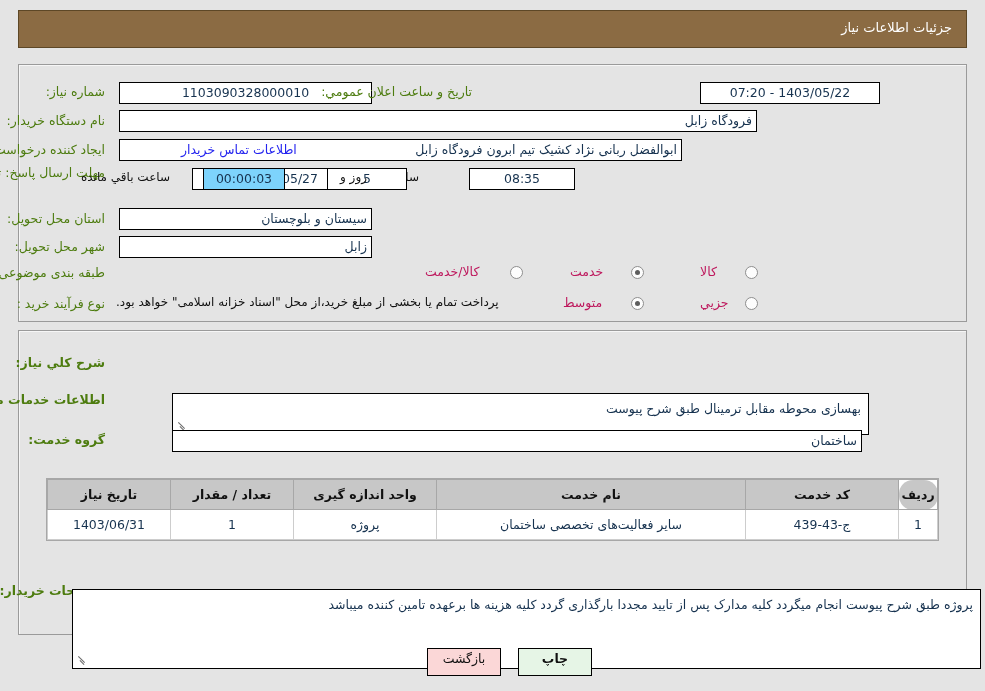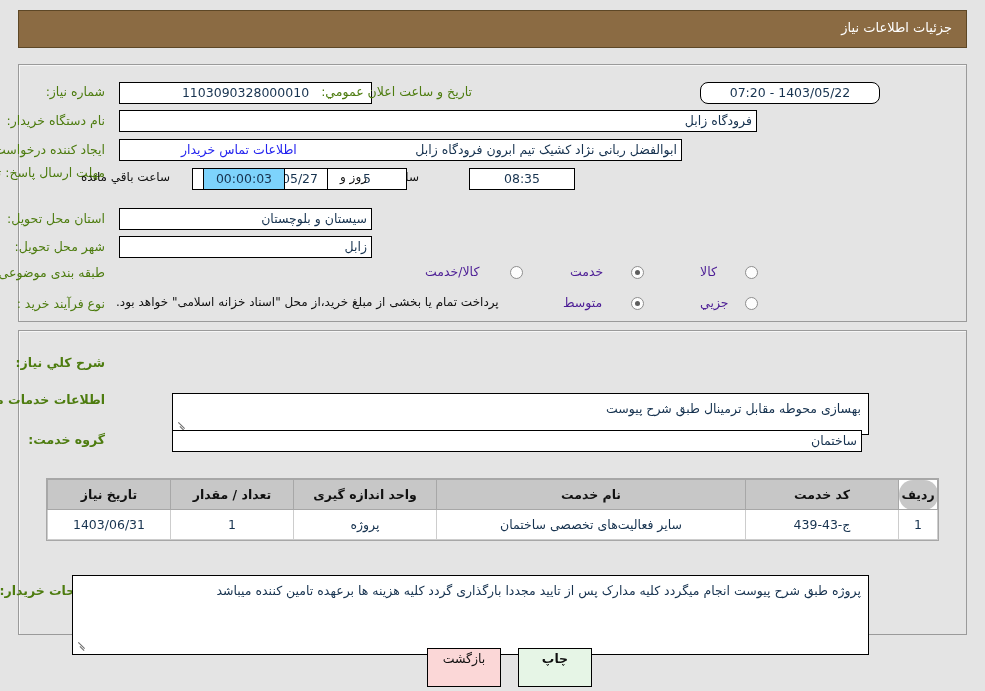--- a/index.html
+++ b/index.html
@@ -104,21 +104,21 @@
     content: "";
     position: absolute;
     left: 3px; top: 3px;
     width: 5px; height: 5px;
     border-radius: 50%;
     background: #5d5d5d;
   }
   .radio-lbl {
     position: absolute;
     font-size: 12.5px;
-    color: #4c1d95;
+    color: #be185d;
     white-space: nowrap;
   }
 
   
   .tarea {
     position: absolute;
     background: #ffffff;
     border: 1px solid #000;
     box-sizing: border-box;
     font-size: 12.5px;
@@ -174,21 +174,21 @@
     background: #ffffff;
     color: #16324f;
     height: 27px;
     border: 1px solid #cdcdcd;
     text-align: center;
   }
 
   
   .btn {
     position: absolute;
-    height: 39px;
+    height: 28px;
     border: 1px solid #000;
     box-sizing: border-box;
     font-size: 12.5px;
     line-height: 19px;
     text-align: center;
     cursor: pointer;
     color: #111;
   }
   .btn-print  { background: #e6f5e6; font-weight: bold; }
   .btn-back   { background: #fbd7d7; }
@@ -258,21 +258,21 @@
     <div class="wm-w">W</div>
     <div class="wm-text">TenderMart.net</div>
   </div>
 
   <div class="panel" id="panel-top"></div>
 
   <div class="lbl" style="right:880px; top:84px;">شماره نیاز:</div>
   <div class="fld center" style="right:613px; top:82px; width:253px;">1103090328000010</div>
 
   <div class="lbl" style="right:513px; top:84px;">تاریخ و ساعت اعلان عمومي:</div>
-  <div class="fld center" style="right:683px; top:82px; width:180px; right:auto; left:700px;border-radius:8px;">1403/05/22 - 07:20</div>
+  <div class="fld center" style="right:683px; top:82px; width:180px; right:auto; left:700px;">1403/05/22 - 07:20</div>
 
   <div class="lbl" style="right:880px; top:113px;">نام دستگاه خریدار:</div>
   <div class="fld rightal" style="right:228px; top:110px; width:638px;">فرودگاه زابل</div>
 
   <div class="lbl" style="right:880px; top:142px;">ایجاد کننده درخواست:</div>
   <div class="fld rightal" style="right:303px; top:139px; width:563px;">ابوالفضل  ربانی نژاد کشیک تیم ابرون فرودگاه زابل</div>
   <div class="link" style="right:680px; top:142px; right:auto; left:181px;">اطلاعات تماس خریدار</div>
 
   <div class="lbl" style="right:880px; top:165px; width:95px; right:auto; left:10px; text-align:right;">مهلت ارسال پاسخ: تا تاریخ:</div>
   <div class="fld center" style="right:613px; top:168px; width:180px;">1403/05/27</div>
@@ -342,21 +342,21 @@
           <td>سایر فعالیت‌های تخصصی ساختمان</td>
           <td>پروژه</td>
           <td>1</td>
           <td>1403/06/31</td>
         </tr>
       </tbody>
     </table>
   </div>
 
   <div class="lbl lbl-b" style="right:880px; top:583px;">توضیحات خریدار:</div>
-  <div class="tarea" style="left:72px; top:531px; width:797px; height:80px;">
+  <div class="tarea" style="left:72px; top:545px; width:909px; height:80px;">
     <span>پروژه طبق شرح پیوست انجام میگردد کلیه مدارک پس از تایید مجددا بارگذاری گردد کلیه هزینه ها برعهده تامین کننده میباشد</span>
     <span class="grip"></span>
   </div>
 
   <div class="btn btn-print" style="left:518px; top:648px; width:74px;">چاپ</div>
   <div class="btn btn-back" style="left:427px; top:648px; width:74px;">بازگشت</div>
 
 </div>
 
 </body></html>

